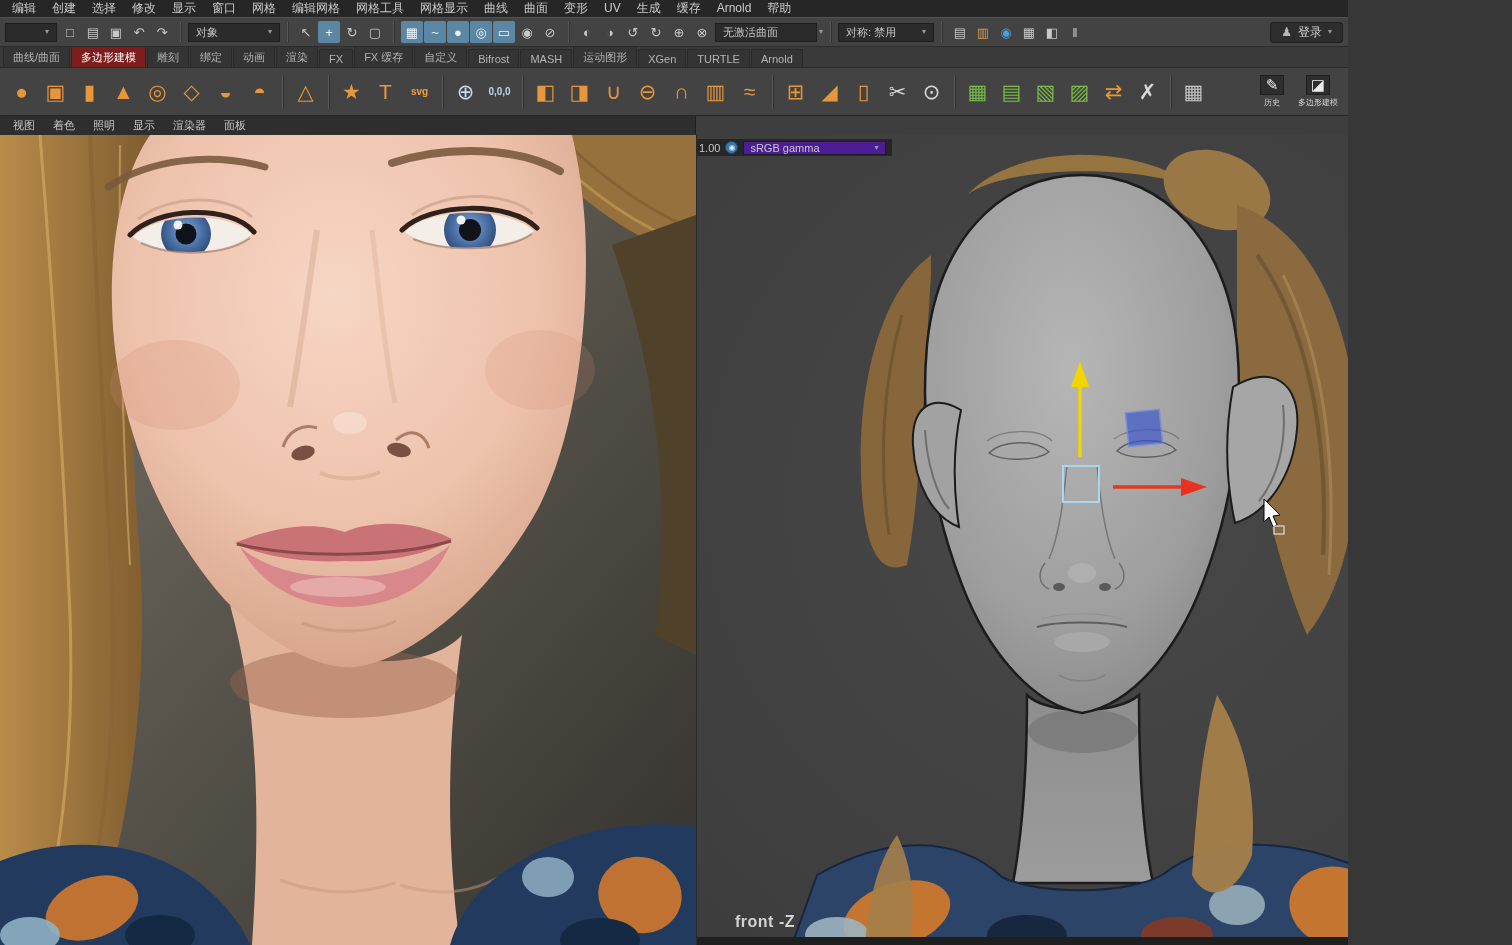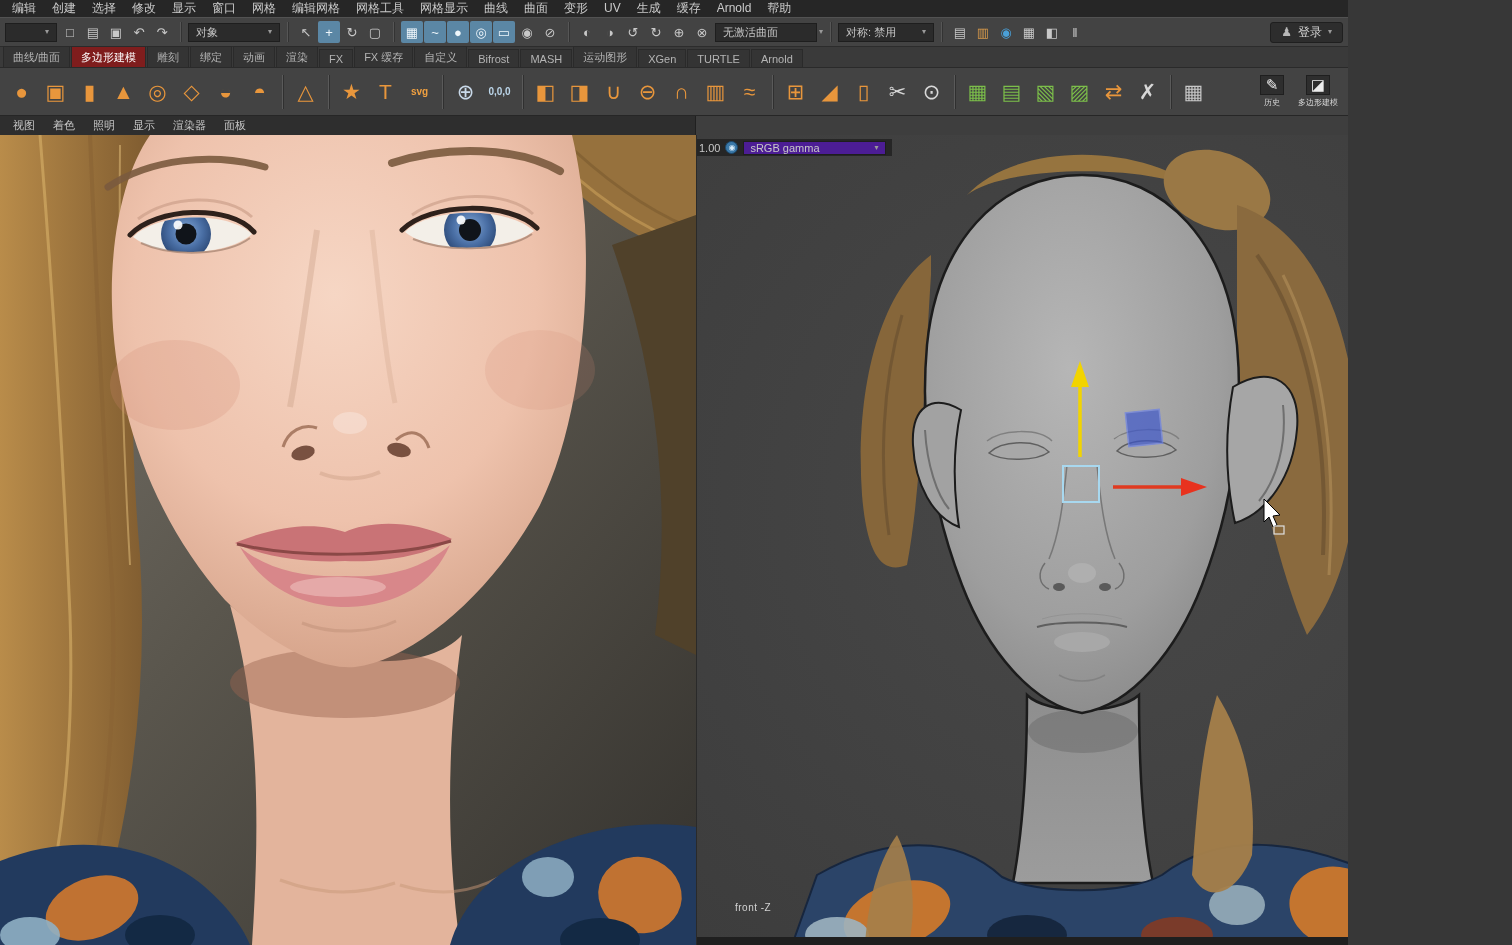--- a/index.html
+++ b/index.html
@@ -60,21 +60,21 @@
   .right-pane{flex:1;position:relative;background:#414141;overflow:hidden;border-left:1px solid #2a2a2a;}
   .left-pane svg,.right-pane svg{display:block;position:absolute;top:0;left:0;}
 
   .viewport-bar{position:absolute;top:4px;left:0;height:17px;background:#262626;z-index:6;
                 display:flex;align-items:center;gap:5px;padding:0 6px 0 2px;}
   .vp-exposure{font-size:11px;color:#c8c8c8;}
   .vp-gamma-icon{width:13px;height:13px;border-radius:50%;background:#3a78a8;color:#d8ecfa;font-size:8px;
                  display:flex;align-items:center;justify-content:center;border:1px solid #1d4a6e;}
   .vp-colorspace{background:#4c1d95;border:1px solid #1e1e1e;height:14px;font-size:11px;color:#c8c8c8;
                  display:flex;align-items:center;gap:55px;padding:0 6px;}
-  .front-z{position:absolute;left:38px;bottom:32px;z-index:6;font-size:10px;color:#d2d2d2;letter-spacing:.5px;}
+  .front-z{position:absolute;left:38px;bottom:14px;z-index:6;font-size:16px;color:#d2d2d2;letter-spacing:.5px;font-weight:bold;}
   .vp-bottom-strip{position:absolute;left:0;right:0;bottom:0;height:8px;background:#1f1f1f;z-index:5;}
 </style>
 </head>
 <body>
 
 <div class="app">
 
   <div class="menubar">
 
   <span class="menu-item">编辑</span>

